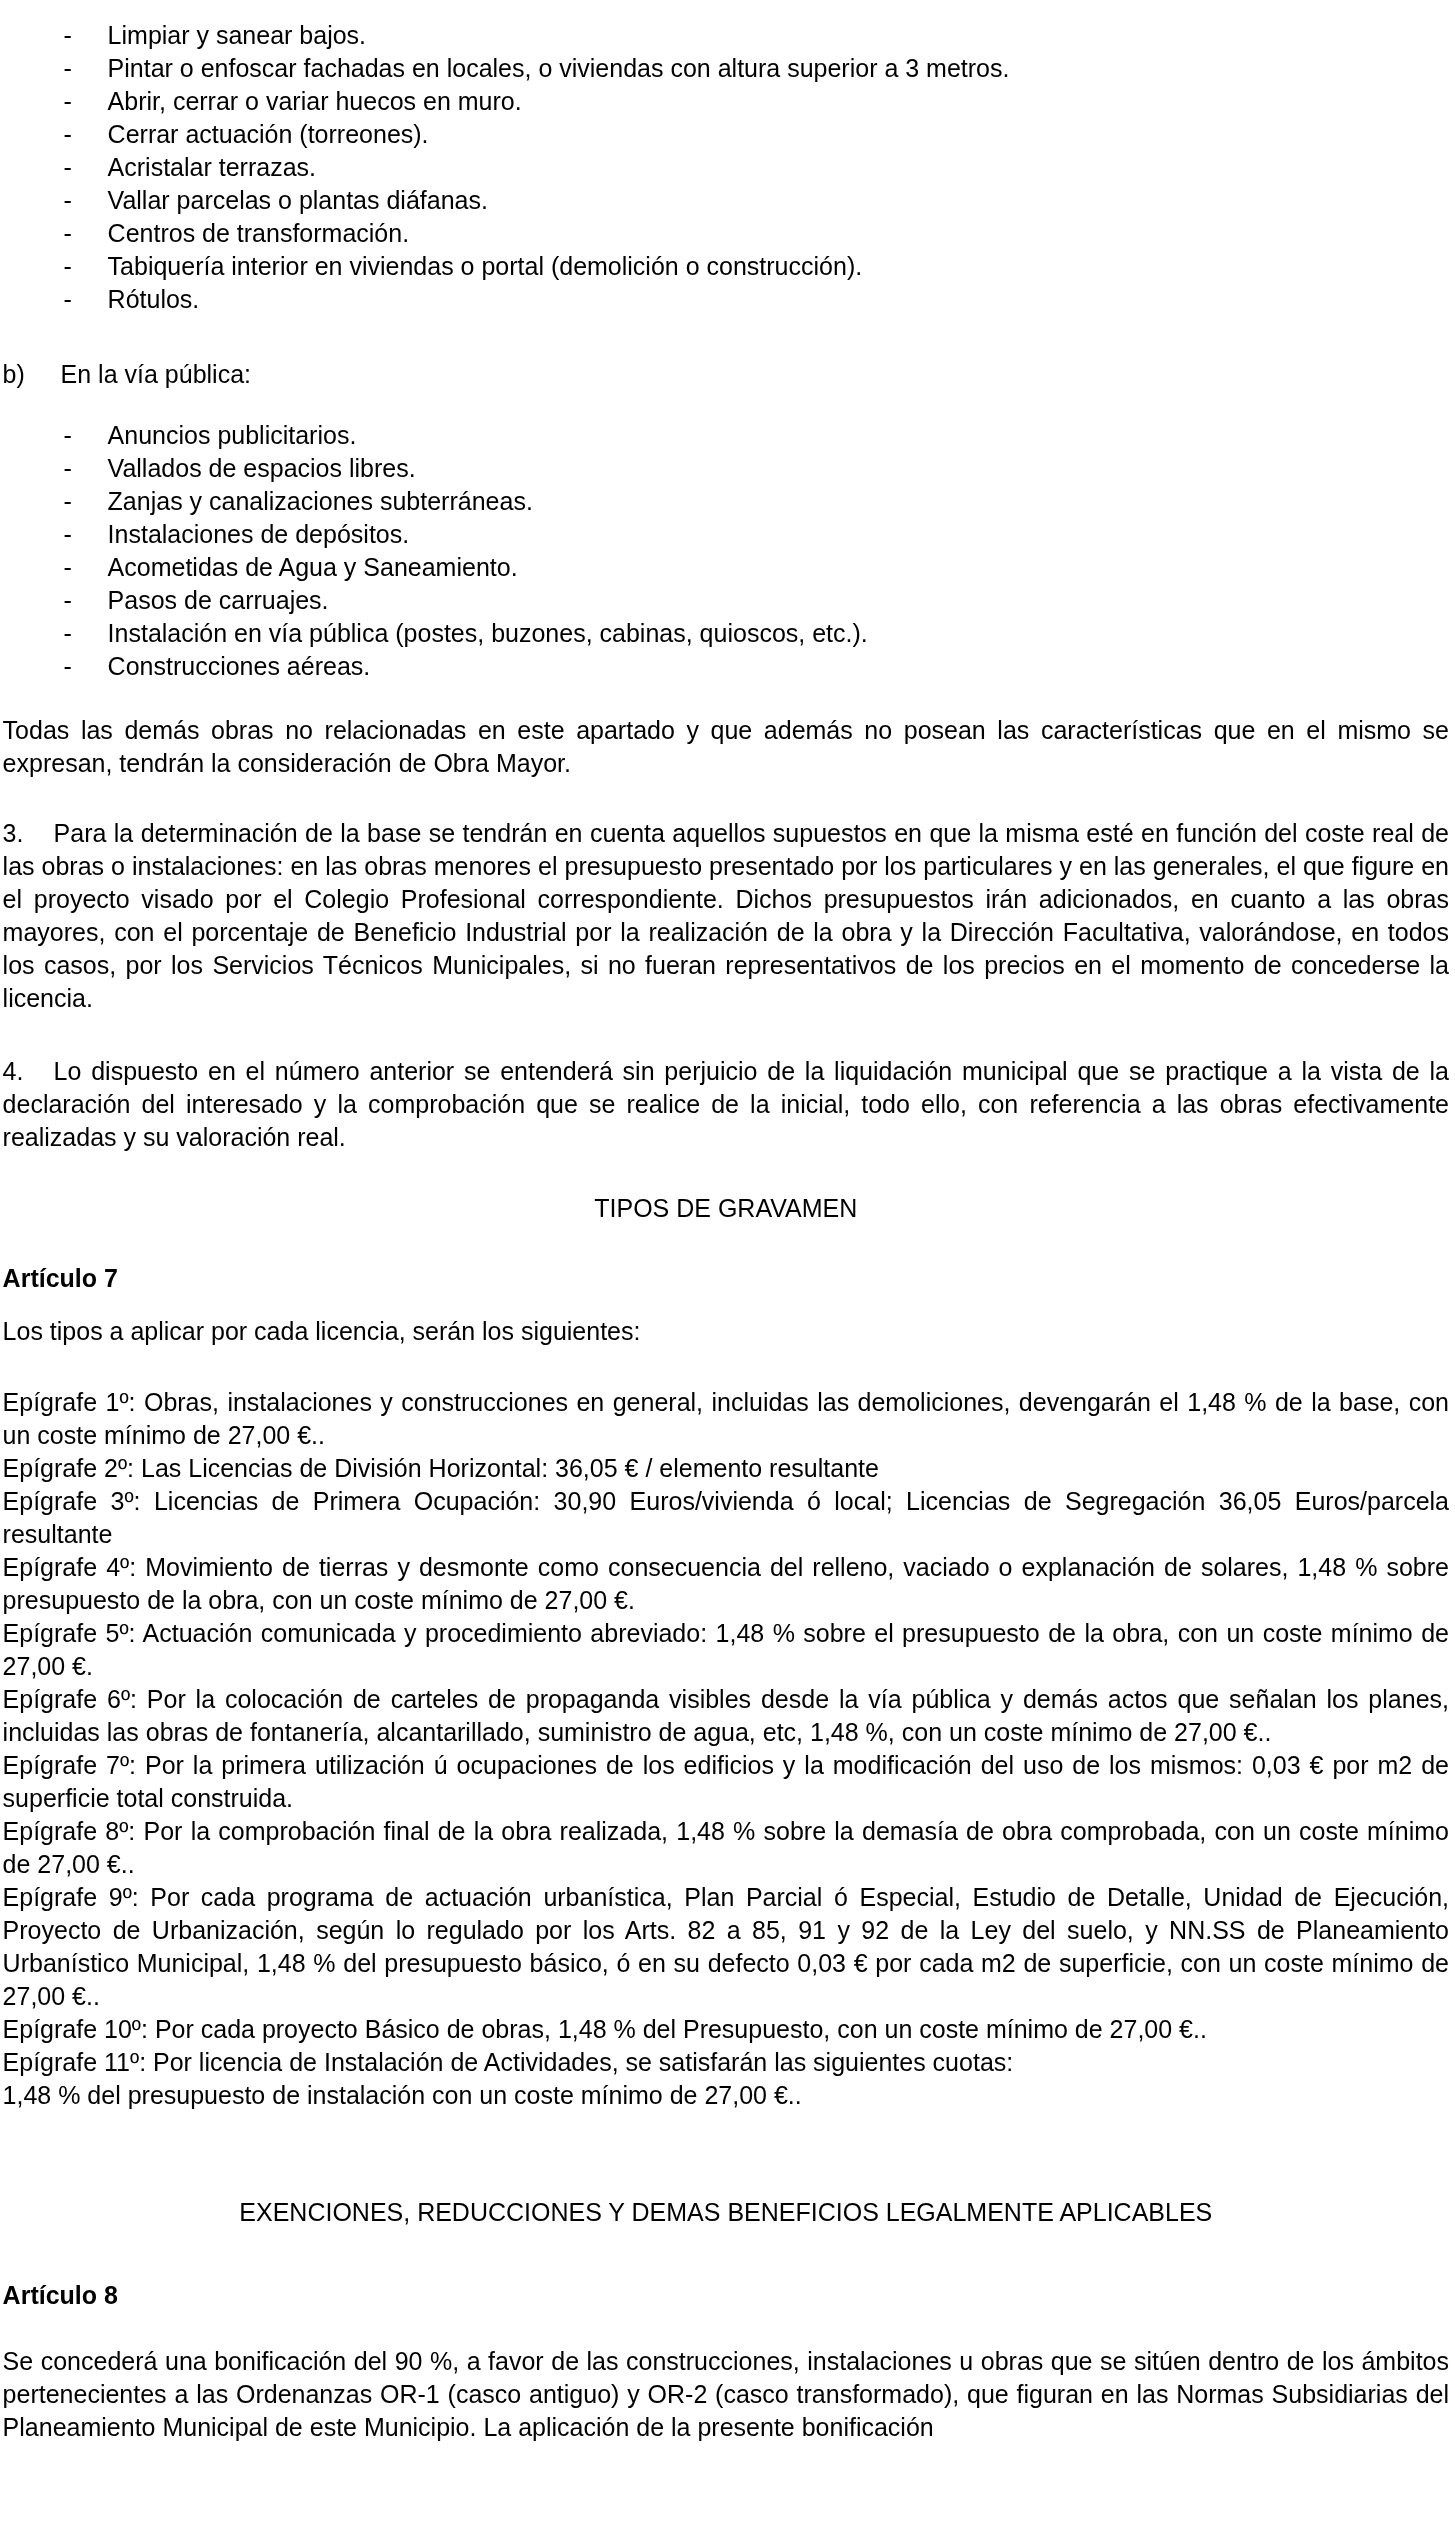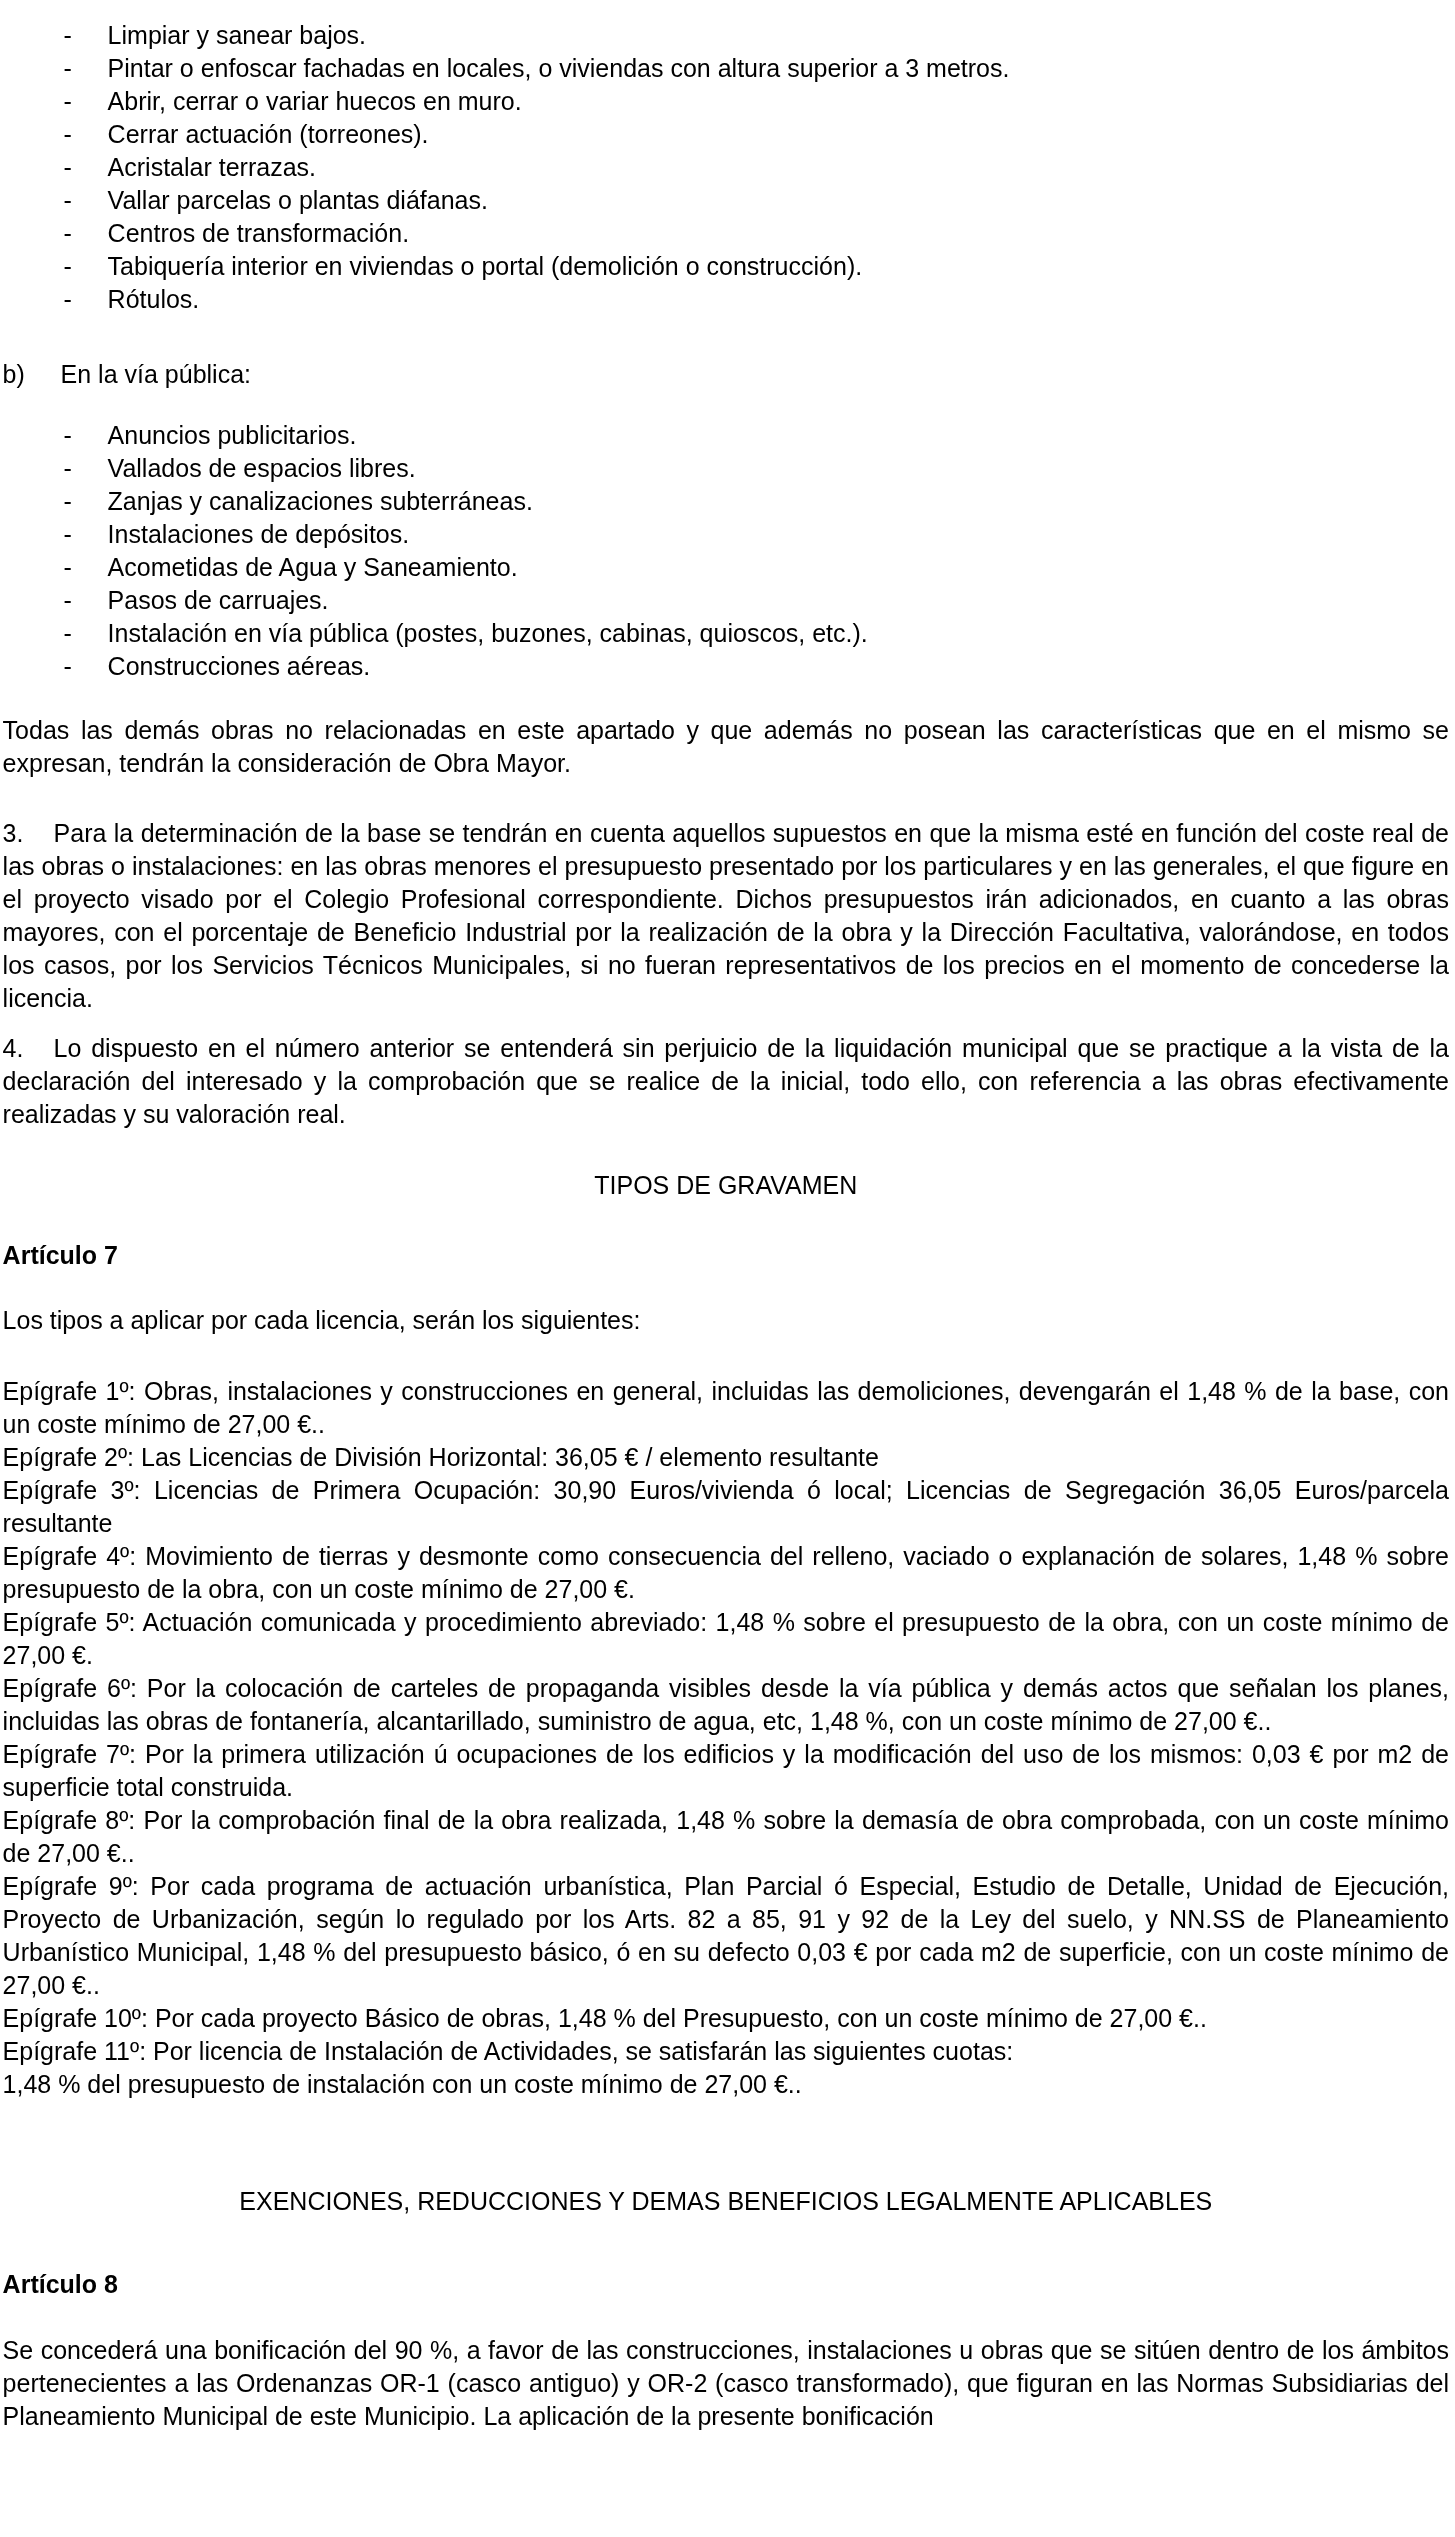--- a/index.html
+++ b/index.html
@@ -19,24 +19,24 @@
   ul.dash-list li{position:relative;padding-left:105px;}
   ul.dash-list .dash{position:absolute;left:61px;top:0;}
   .blabel{display:inline-block;width:58px;}
   .num{display:inline-block;width:51px;}
   .bold{font-weight:bold;}
   .center-bold{font-weight:normal;text-align:center;}
   #list-b-heading{margin-top:42px;}
   #list-b{margin-top:28px;}
   #para-obra-mayor{margin-top:30.5px;}
   #clause-3{margin-top:37px;}
-  #clause-4{margin-top:17px;}
+  #clause-4{margin-top:40px;}
   #heading-tipos{margin-top:38px;}
   #articulo-7-title{margin-top:37px;}
-  #articulo-7-intro{margin-top:32px;}
+  #articulo-7-intro{margin-top:20px;}
   #epigrafes{margin-top:38px;}
   #heading-exenciones{margin-top:84px;}
   #articulo-8-title{margin-top:50px;}
   #articulo-8-body{margin-top:33px;}
 </style>
 </head>
 <body>
 
 <ul class="dash-list" id="list-a">
   <li><span class="dash">-</span><span>Limpiar y sanear bajos.</span></li>

